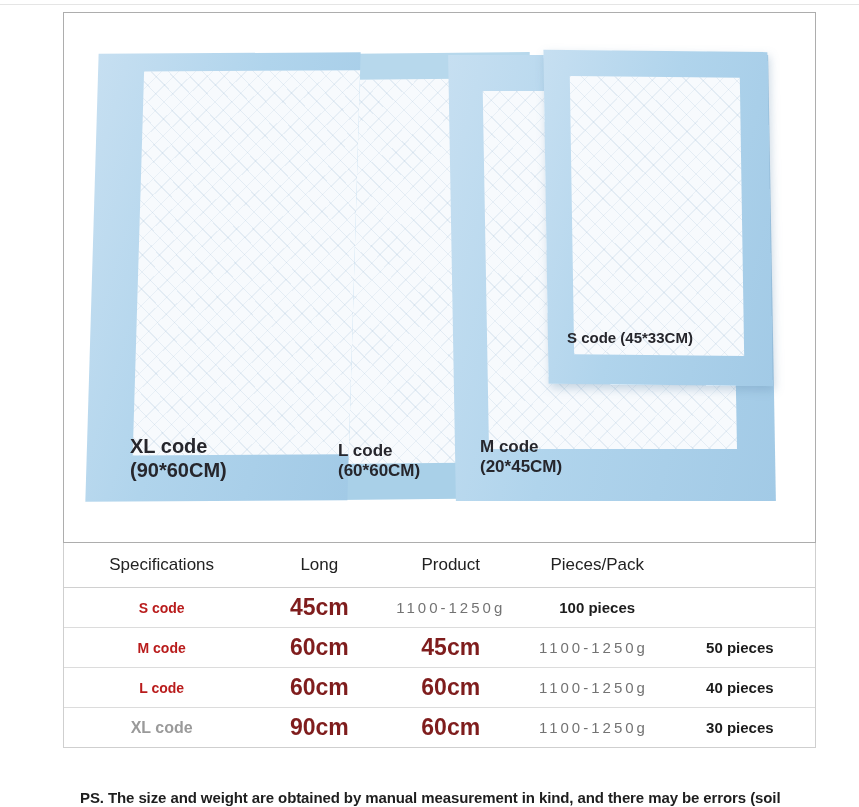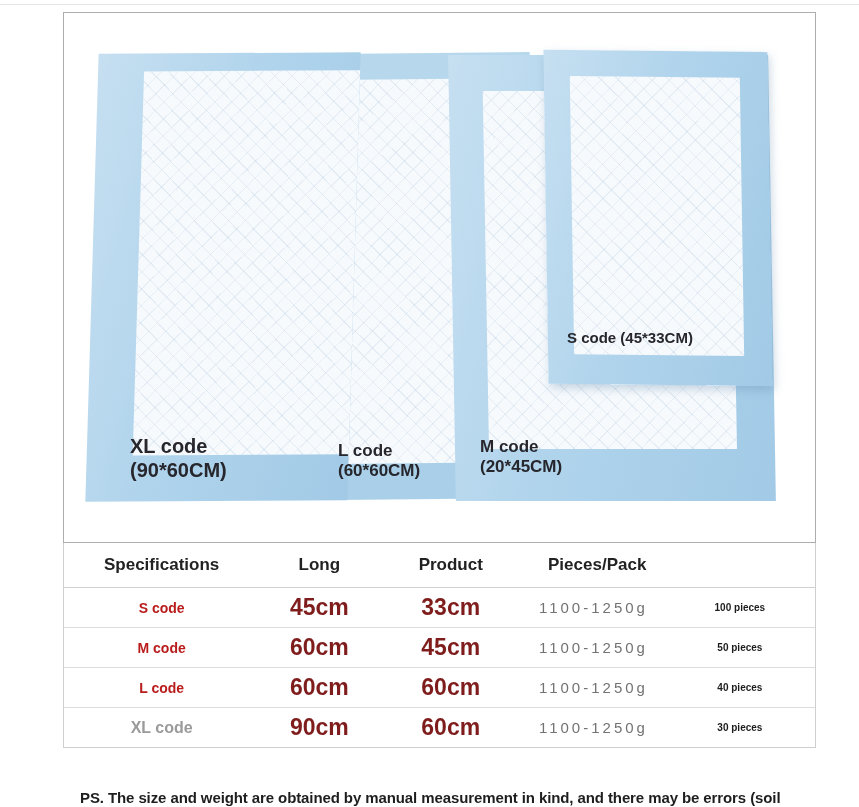--- a/index.html
+++ b/index.html
@@ -29,26 +29,26 @@
   .label-m{left:416px;top:424px;font-size:17px;}
   .label-s{left:503px;top:316px;font-size:15px;}
 
   
   .spec-table{width:753px;box-sizing:border-box;border-left:1px solid #cfcfcf;border-right:1px solid #cfcfcf;border-bottom:1px solid #cfcfcf;background:#fff;}
   .t-row{display:flex;align-items:center;border-bottom:1px solid #dcdcdc;height:39px;}
   .t-row:last-child{border-bottom:none;}
   .t-row.head{height:44px;border-bottom:1px solid #d0d0d0;}
   .cell{text-align:center;box-sizing:border-box;}
   .c1{width:26%;} .c2{width:16%;} .c3{width:19%;} .c4{width:19%;} .c5{width:20%;}
-  .head .cell{font-weight:700;font-size:17px;color:#222;}
+  .head .cell{font-weight:400;font-size:17px;color:#222;}
   .spec-cell{font-weight:700;font-size:14px;color:#b91c1c;}
   .spec-cell.xl{color:#9a9a9a;font-size:16px;}
   .cm-cell{font-size:23px;font-weight:700;color:#7f1d1d;}
   .wt-cell{font-size:15px;font-weight:400;color:#737373;letter-spacing:3px;}
-  .pk-cell{font-weight:700;font-size:10px;color:#1c1c1c;}
+  .pk-cell{font-weight:700;font-size:15px;color:#1c1c1c;}
 
   
   .footer-note{position:absolute;left:80px;top:748px;width:756px;font-size:15px;font-weight:700;color:#1e1e1e;line-height:1.32;letter-spacing:-0.1px;margin-top:40px;}
 </style>
 </head>
 <body>
 
 <div class="stage">
   <div class="top-divider"></div>
 
@@ -85,21 +85,20 @@
       <div class="t-row head">
         <div class="cell c1">Specifications</div>
         <div class="cell c2">Long</div>
         <div class="cell c4">Product</div>
         <div class="cell c5">Pieces/Pack</div>
       </div>
 
       <div class="t-row">
         <div class="cell c1 spec-cell">S code</div>
         <div class="cell c2 cm-cell">45cm</div>
-        <div class="cell c3 cm-cell">33cm</div>
         <div class="cell c4 wt-cell">1100-1250g</div>
         <div class="cell c5 pk-cell">100 pieces</div>
       </div>
 
       <div class="t-row">
         <div class="cell c1 spec-cell">M code</div>
         <div class="cell c2 cm-cell">60cm</div>
         <div class="cell c3 cm-cell">45cm</div>
         <div class="cell c4 wt-cell">1100-1250g</div>
         <div class="cell c5 pk-cell">50 pieces</div>

